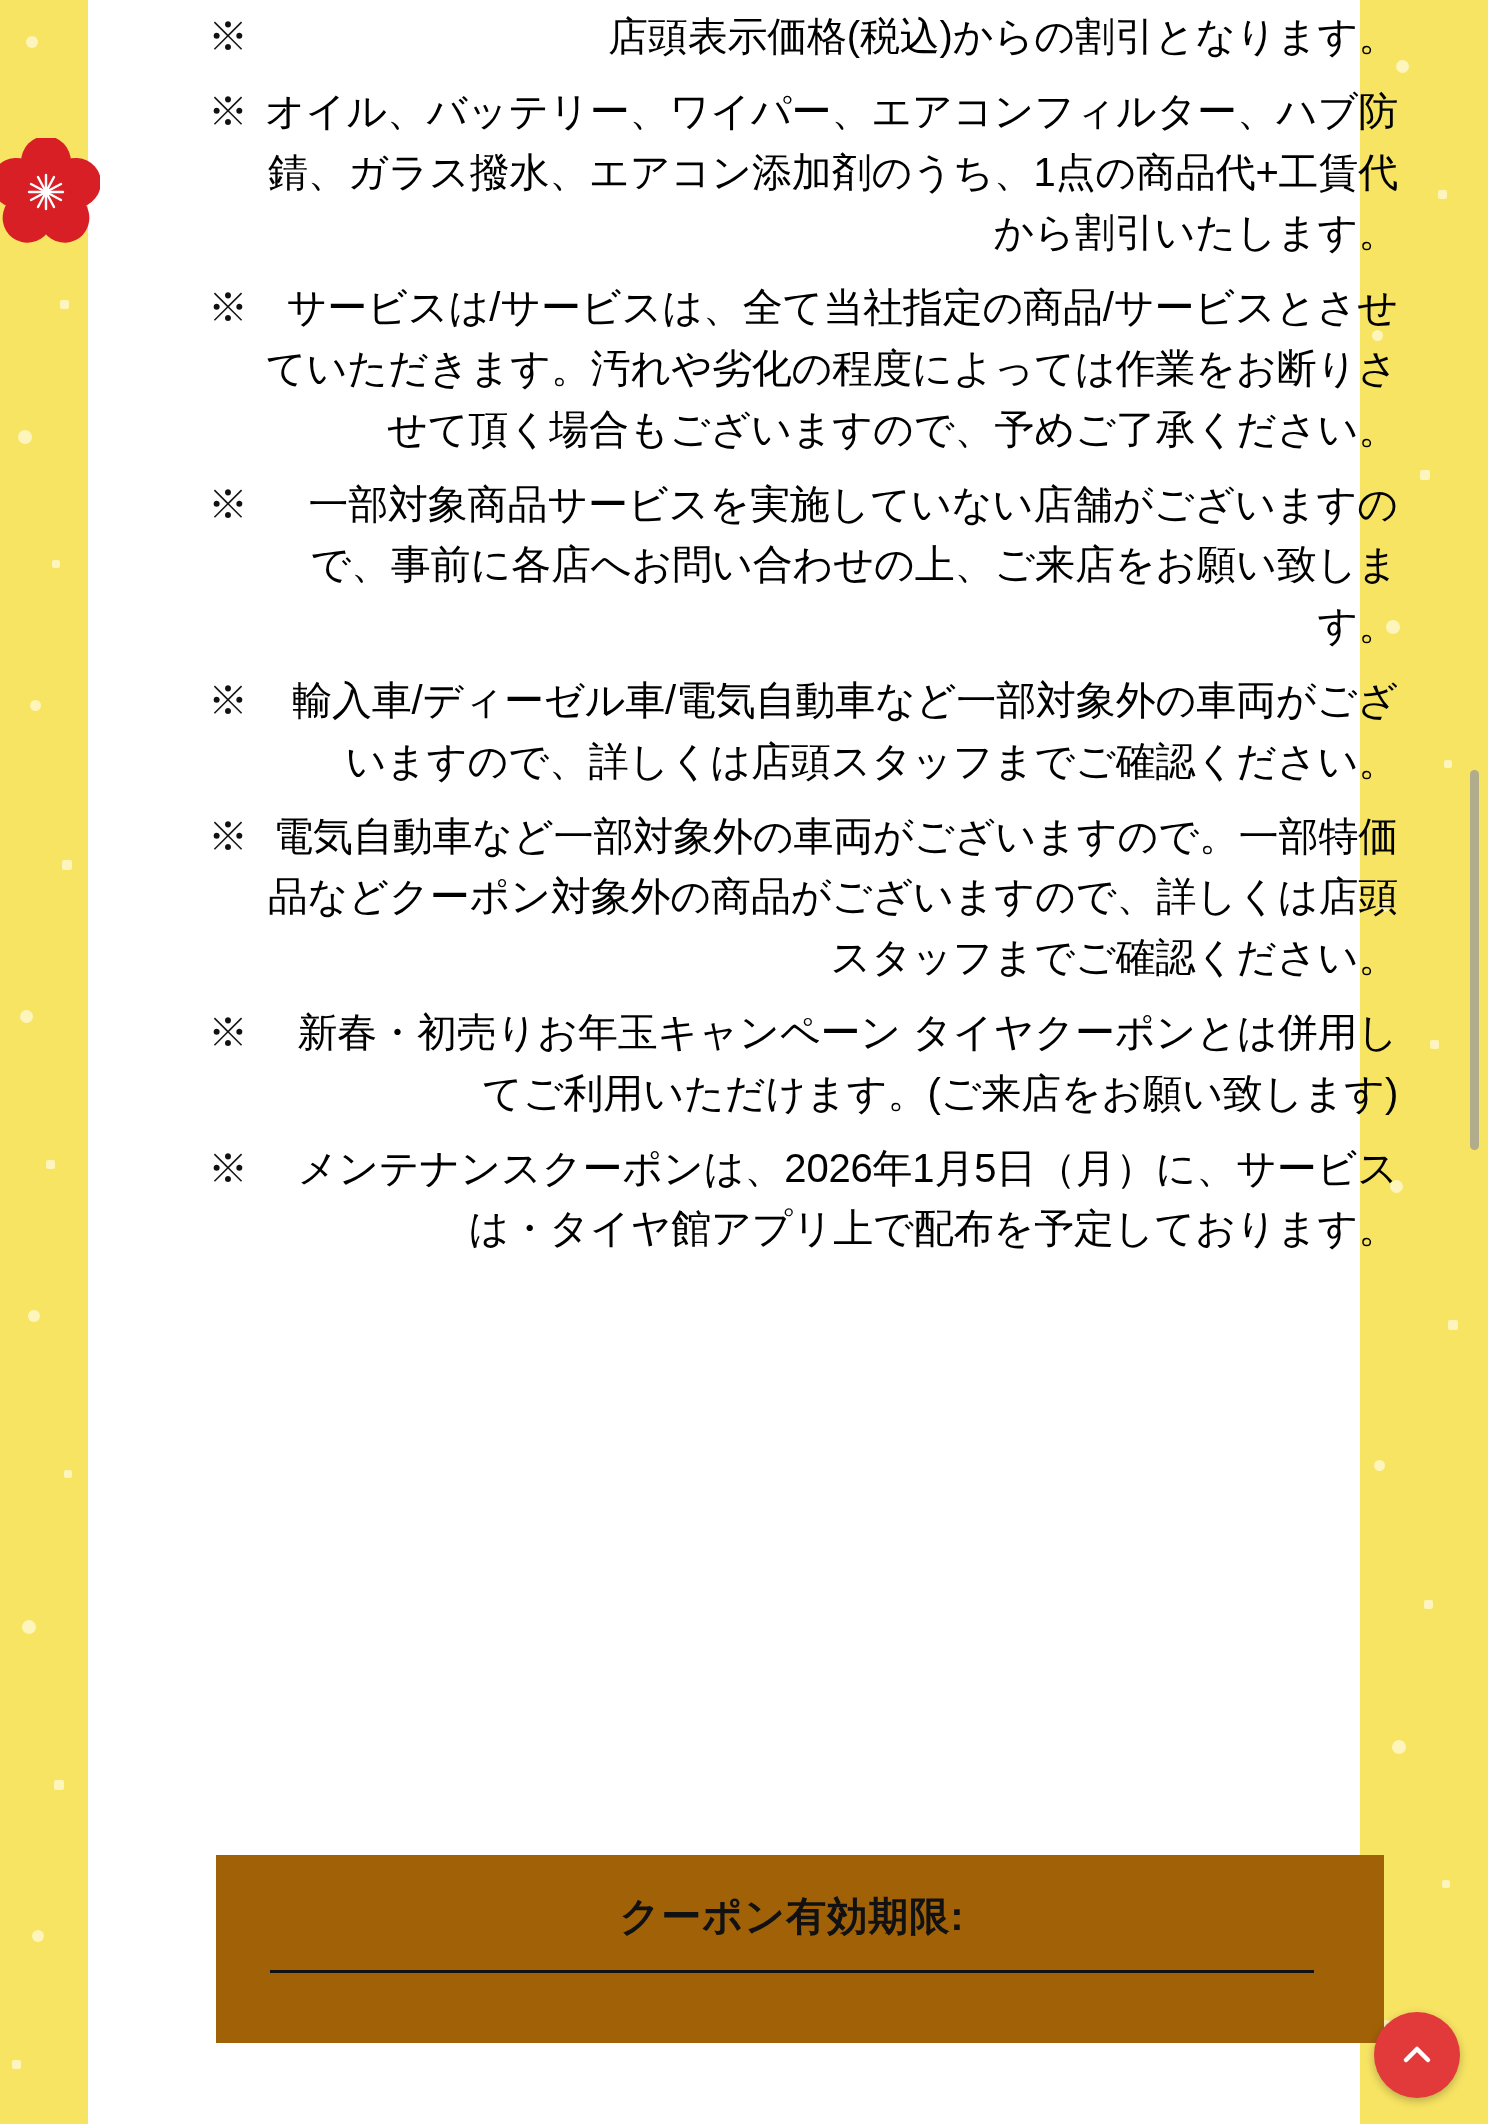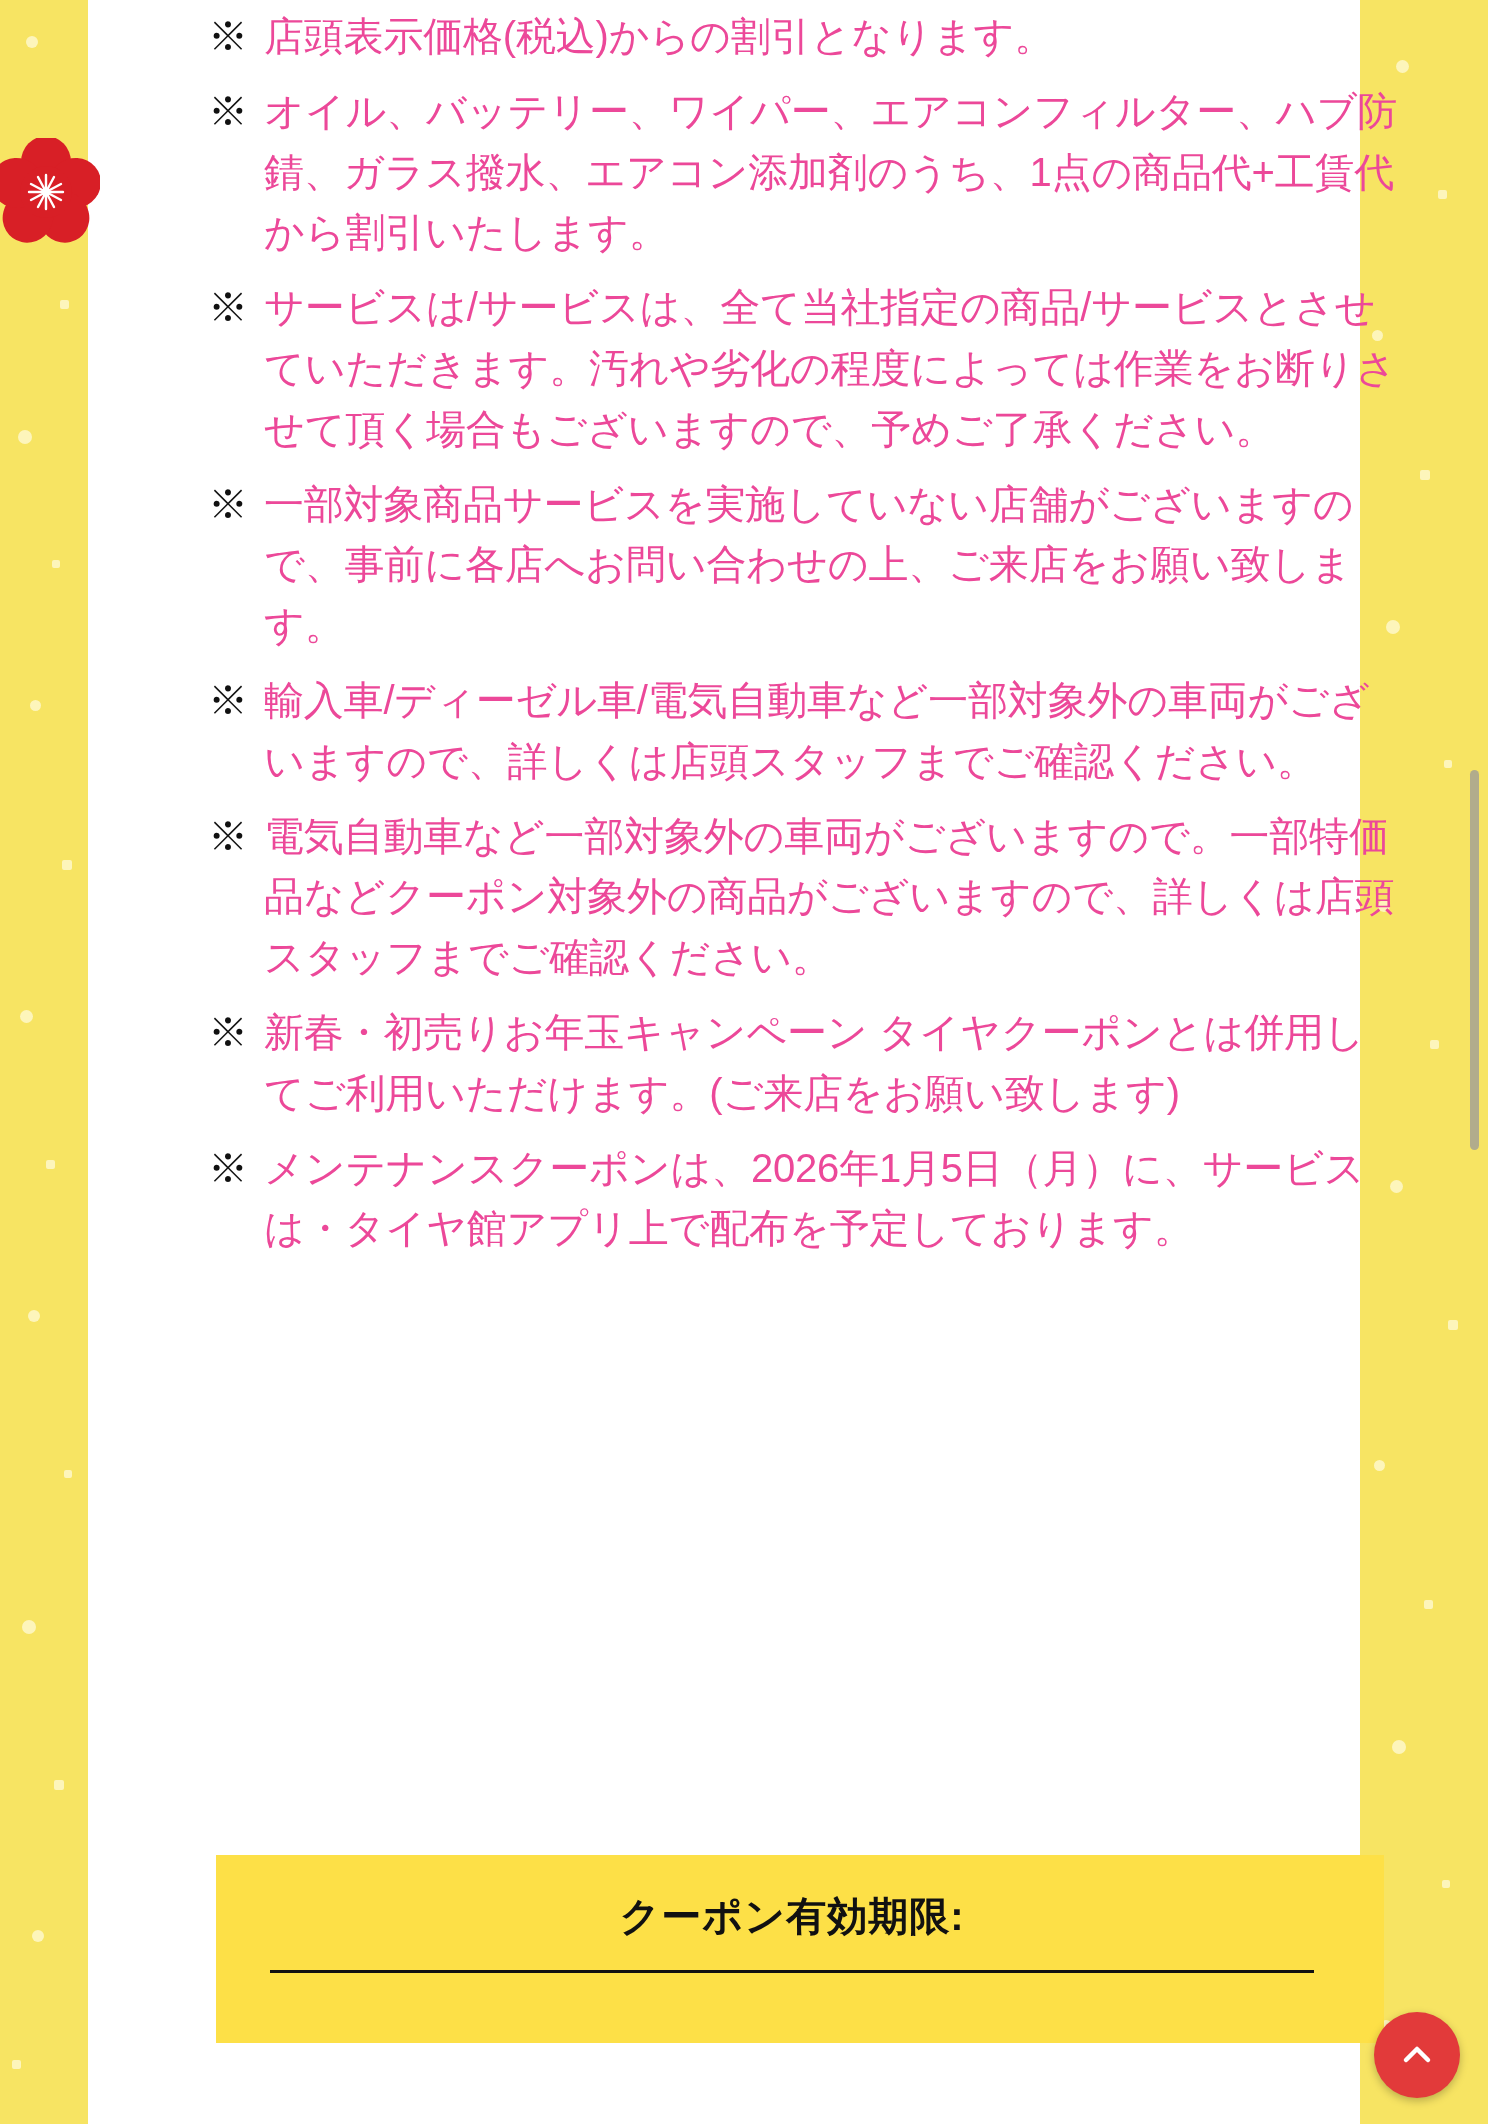--- a/index.html
+++ b/index.html
@@ -66,32 +66,32 @@
     flex: 0 0 auto;
     width: 56px;
     font-size: 40px;
     line-height: 1.52;
     color: #111;
   }
   .note-text {
     flex: 1 1 auto;
     font-size: 40px;
     line-height: 1.52;
-    color: #ec4899;
+    color: #000000;
     letter-spacing: -0.2px;
-    text-align: left;
+    text-align: right;
   }
 
   
   .validity {
     position: absolute;
     left: 128px;
     top: 1855px;
     width: 1168px;
-    background: #fde047;
+    background: #a16207;
     padding: 34px 40px 44px 24px;
     box-sizing: border-box;
     text-align: center;
   }
   .validity-title {
     font-size: 40px;
     font-weight: bold;
     color: #111;
     letter-spacing: 1px;
   }

